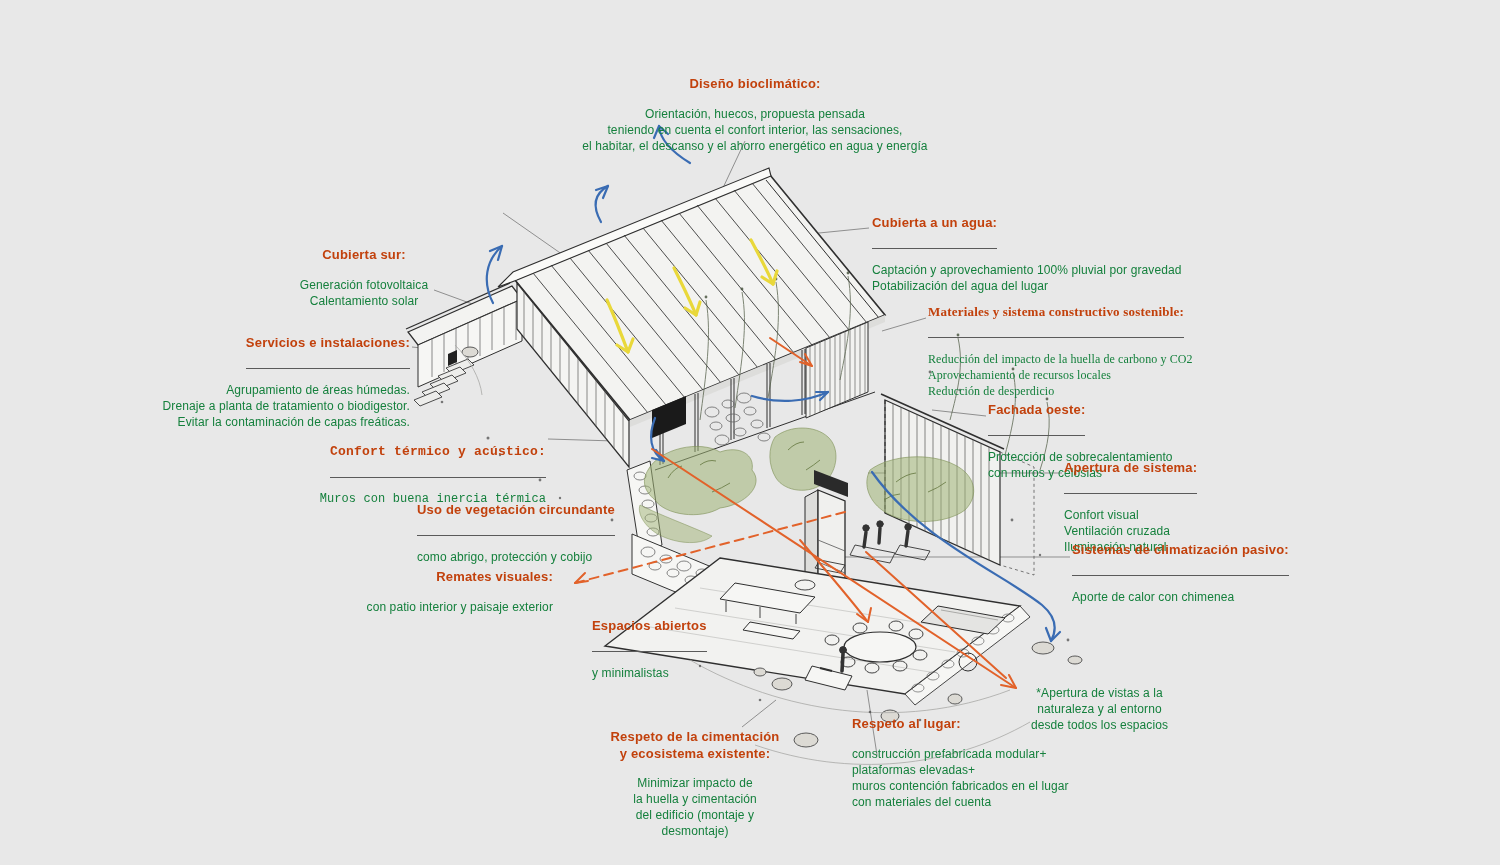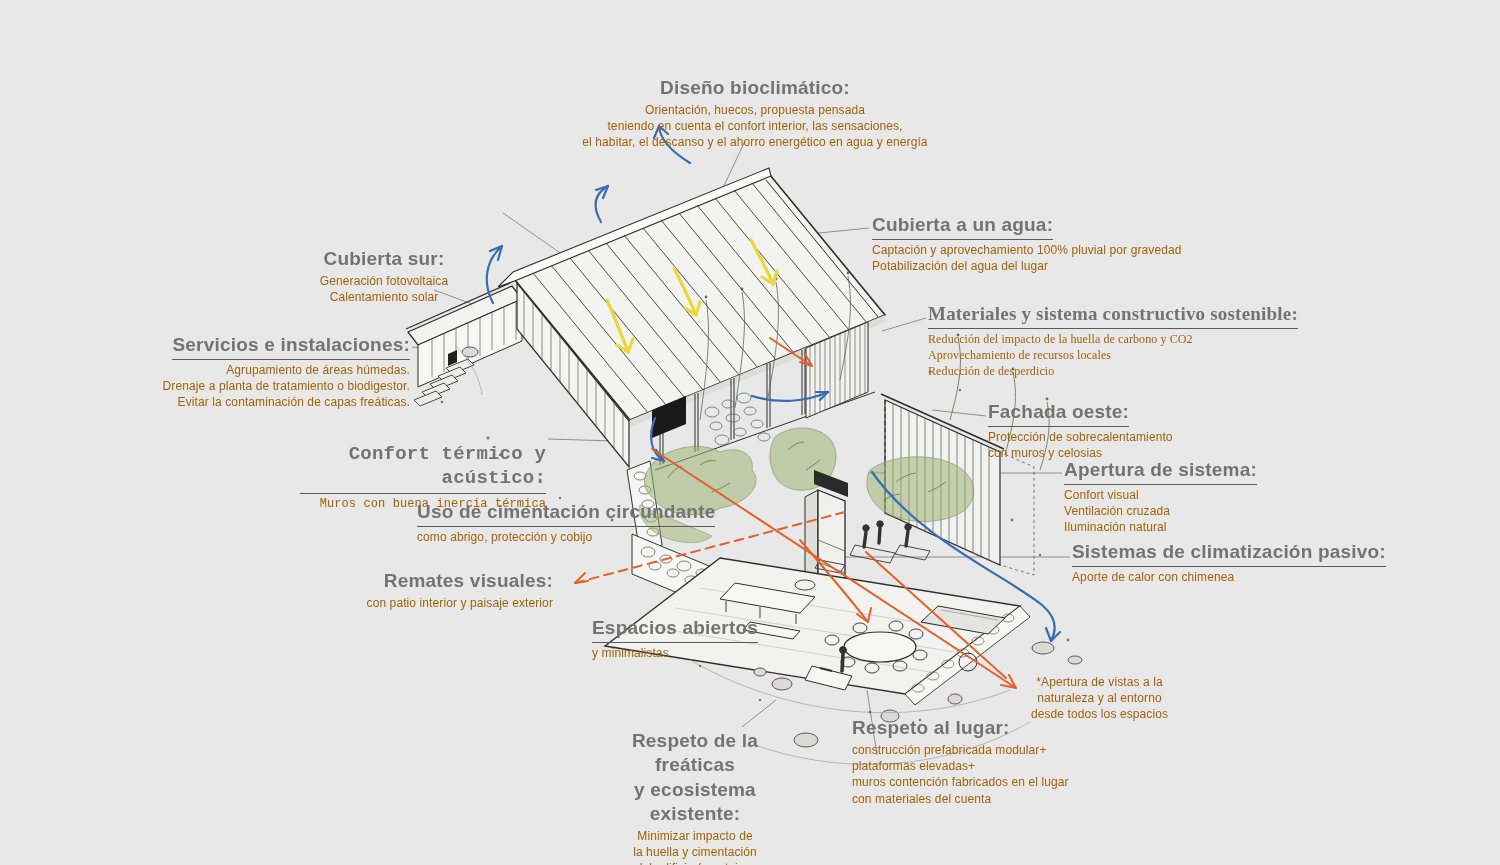--- a/index.html
+++ b/index.html
@@ -1,30 +1,30 @@
 <!DOCTYPE html>
 <html><head>
 <meta charset="utf-8">
 <style>
   html,body{margin:0;padding:0;background:#d9d9d9;}
   .canvas{position:relative;width:1500px;height:865px;background:#e8e8e8;overflow:hidden;
           font-family:"Liberation Sans","DejaVu Sans",sans-serif;}
   svg.sketch{position:absolute;left:0;top:0;}
   .ann{position:absolute;z-index:5;}
-  .ann .title{font-size:19px;font-weight:700;color:#737373;letter-spacing:.2px;
+  .ann .title{font-size:13px;font-weight:700;color:#c2410c;letter-spacing:.2px;
               line-height:1.28;white-space:pre-line;}
-  .ann .title.u{display:inline-block;border-bottom:1px solid #5a5a5a;padding-bottom:2px;}
-  .ann .body{font-size:12px;color:#a16207;letter-spacing:.1px;line-height:1.34;
-             white-space:pre-line;margin-top:2px;}
+  .ann .title.u{display:inline-block;border-bottom:1px solid #5a5a5a;padding-bottom:16px;}
+  .ann .body{font-size:12px;color:#15803d;letter-spacing:.1px;line-height:1.34;
+             white-space:pre-line;margin-top:13px;}
   .ta-c{text-align:center;}
   .ta-r{text-align:right;}
   
   #ann-diseno{left:545px;top:76px;width:420px;}
   #ann-apertura-cubierta{left:323px;top:152px;width:280px;}
-  #ann-cubierta-sur{left:279px;top:247px;width:210px;}
+  #ann-cubierta-sur{left:259px;top:247px;width:210px;}
   #ann-cubierta-agua{left:872px;top:213px;}
   #ann-servicios{left:115px;top:333px;width:295px;}
   #ann-materiales{left:928px;top:302px;font-family:Liberation Serif, serif;}
   #ann-confort{left:300px;top:442px;width:246px;font-family:Liberation Mono, monospace;}
   #ann-fachada-oeste{left:988px;top:400px;}
   #ann-apertura-huecos{left:1064px;top:458px;}
   #ann-vegetacion{left:417px;top:500px;}
   #ann-remates{left:345px;top:569px;width:208px;}
   #ann-climatizacion{left:1072px;top:540px;}
   #ann-espacios{left:592px;top:616px;}
@@ -402,41 +402,41 @@
 </div>
 
 <div class="ann" id="ann-apertura-huecos">
   <div class="title u">Apertura de sistema:</div>
   <div class="body">Confort visual
 Ventilación cruzada
 Iluminación natural</div>
 </div>
 
 <div class="ann" id="ann-vegetacion">
-  <div class="title u">Uso de cimentación circundante</div>
+  <div class="title u">Uso de vegetación circundante</div>
   <div class="body">como abrigo, protección y cobijo</div>
 </div>
 
 <div class="ann ta-r" id="ann-remates">
   <div class="title">Remates visuales:</div>
   <div class="body">con patio interior y paisaje exterior</div>
 </div>
 
 <div class="ann" id="ann-climatizacion">
   <div class="title u">Sistemas de climatización pasivo:</div>
   <div class="body">Aporte de calor con chimenea</div>
 </div>
 
 <div class="ann" id="ann-espacios">
   <div class="title u">Espacios abiertos</div>
   <div class="body">y minimalistas</div>
 </div>
 
 <div class="ann ta-c" id="ann-respeto-vegetacion">
-  <div class="title">Respeto de la freáticas
+  <div class="title">Respeto de la cimentación
 y ecosistema existente:</div>
   <div class="body">Minimizar impacto de
 la huella y cimentación
 del edificio (montaje y
 desmontaje)</div>
 </div>
 
 <div class="ann" id="ann-respeto-lugar">
   <div class="title">Respeto al lugar:</div>
   <div class="body">construcción prefabricada modular+

